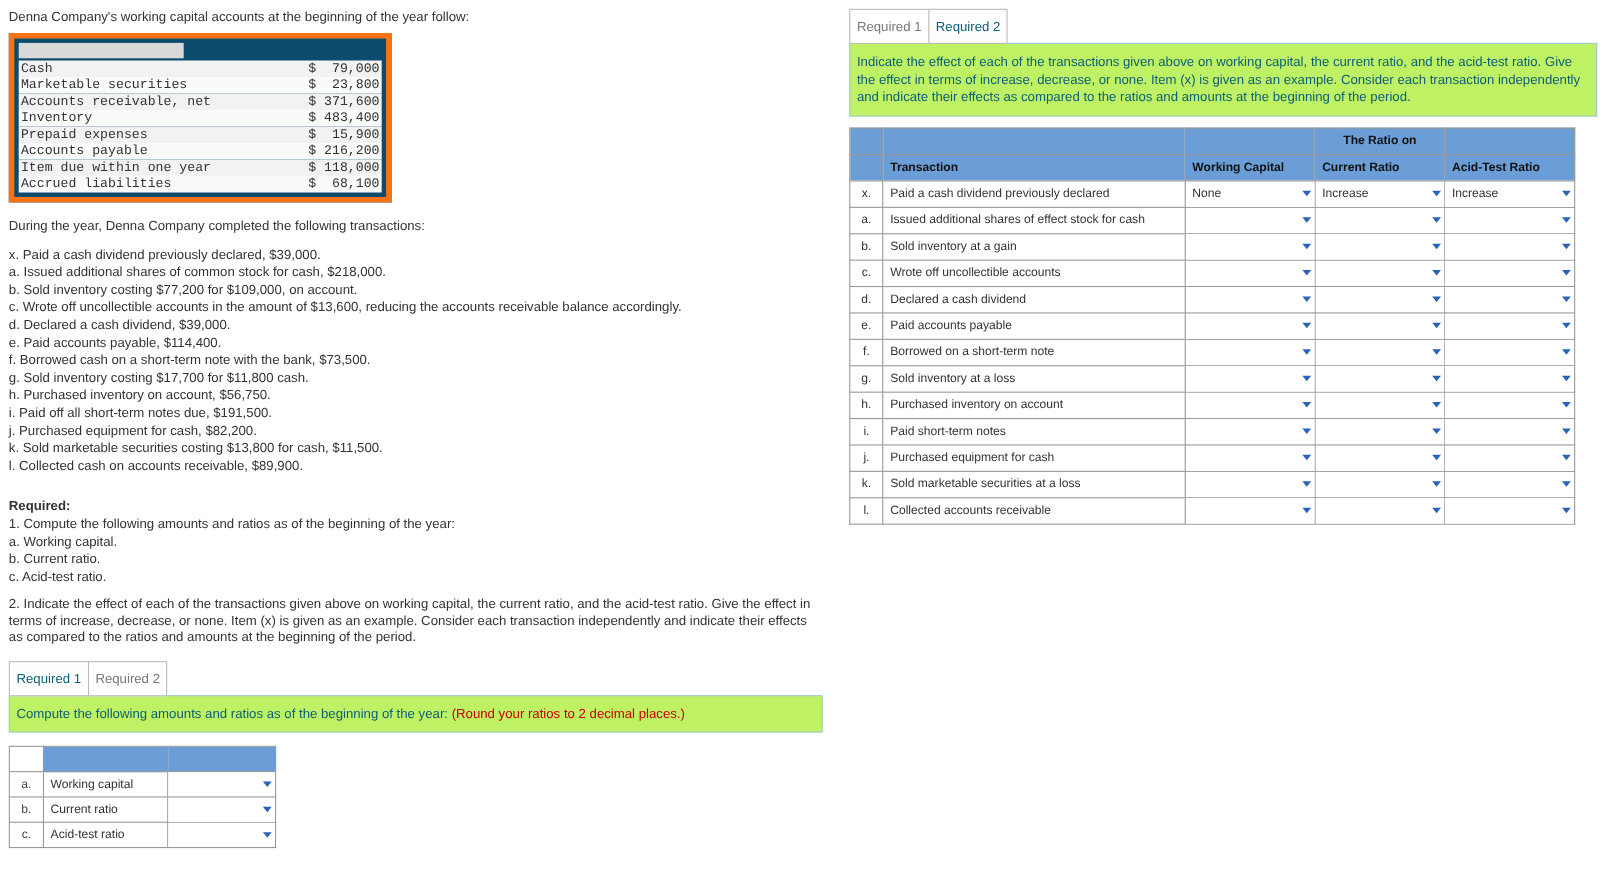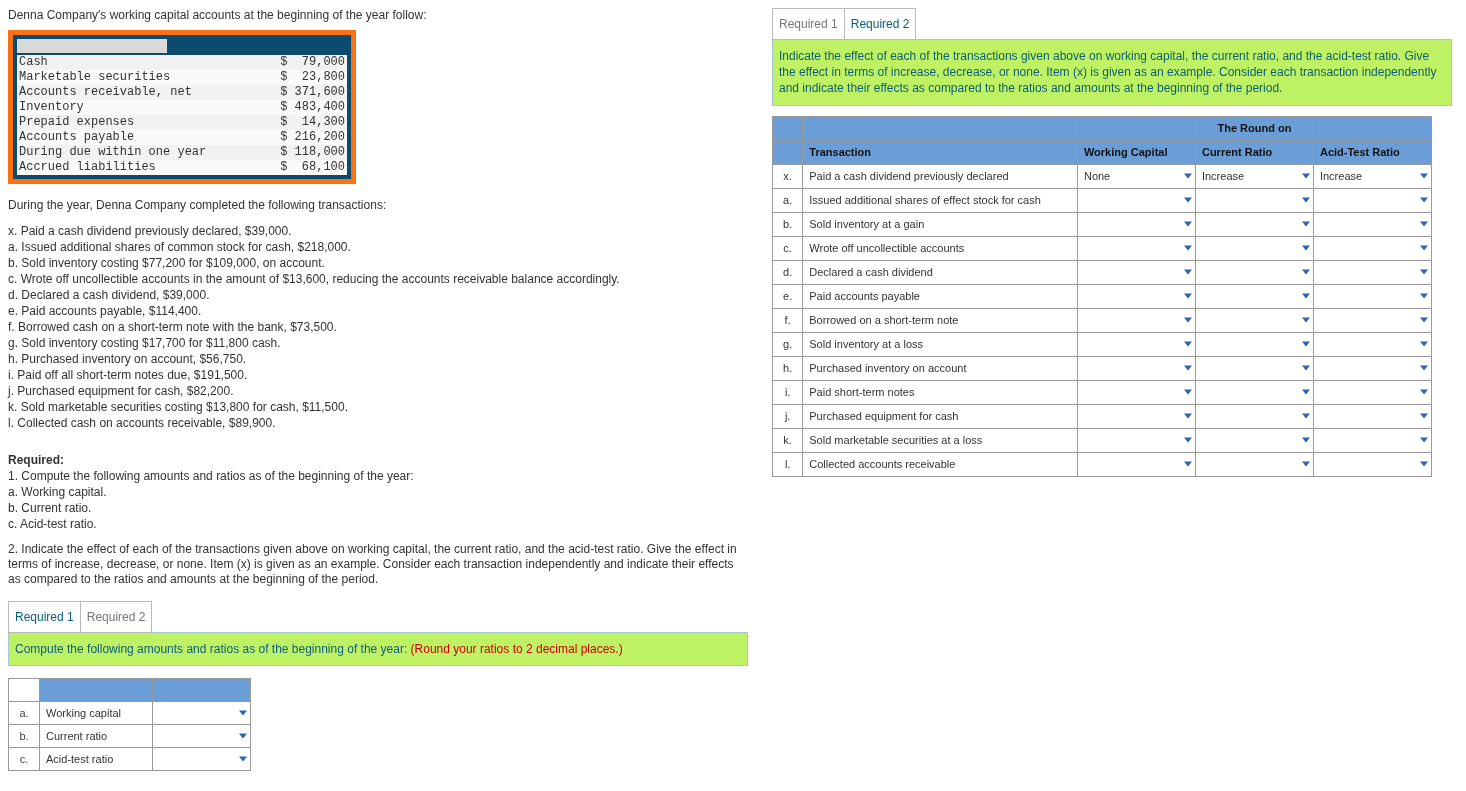--- a/index.html
+++ b/index.html
@@ -169,28 +169,28 @@
           <div class="acc-row">
             <span>Accounts receivable, net</span>
             <span class="acc-amt">$ 371,600</span>
           </div>
           <div class="acc-row">
             <span>Inventory</span>
             <span class="acc-amt">$ 483,400</span>
           </div>
           <div class="acc-row">
             <span>Prepaid expenses</span>
-            <span class="acc-amt">$  14,300</span>
+            <span class="acc-amt">$  15,900</span>
           </div>
           <div class="acc-row">
             <span>Accounts payable</span>
             <span class="acc-amt">$ 216,200</span>
           </div>
           <div class="acc-row">
-            <span>During due within one year</span>
+            <span>Item due within one year</span>
             <span class="acc-amt">$ 118,000</span>
           </div>
           <div class="acc-row">
             <span>Accrued liabilities</span>
             <span class="acc-amt">$  68,100</span>
           </div>
         </div>
     </div>
 
     <div style="margin-bottom:12px;">During the year, Denna Company completed the following transactions:</div>
@@ -263,21 +263,21 @@
       <div class="tab">Required 2</div>
     </div>
     <div class="instruction-bar r2-instruction">Indicate the effect of each of the transactions given above on working capital, the current ratio, and the acid-test ratio. Give the effect in terms of increase, decrease, or none. Item (x) is given as an example. Consider each transaction independently and indicate their effects as compared to the ratios and amounts at the beginning of the period.</div>
 
     <table class="effects-table">
       <thead>
         <tr>
           <th class="spacer-th"></th>
           <th class="spacer-th"></th>
           <th class="spacer-th"></th>
-          <th class="top-span">The Round on</th>
+          <th class="top-span">The Ratio on</th>
           <th class="spacer-th"></th>
         </tr>
         <tr>
           <th class="row-lbl"></th>
           <th class="txn-desc">Transaction</th>
           <th>Working Capital</th>
           <th>Current Ratio</th>
           <th>Acid-Test Ratio</th>
         </tr>
       </thead>

